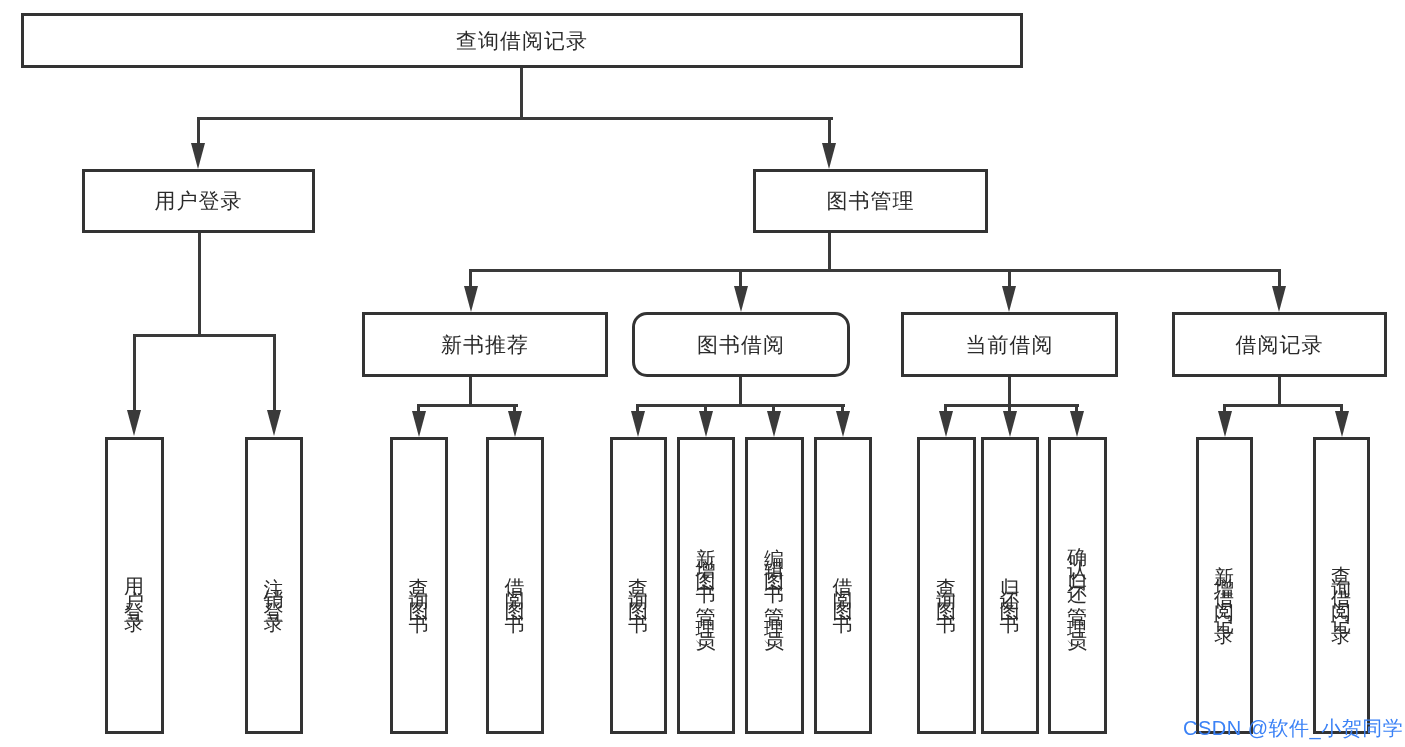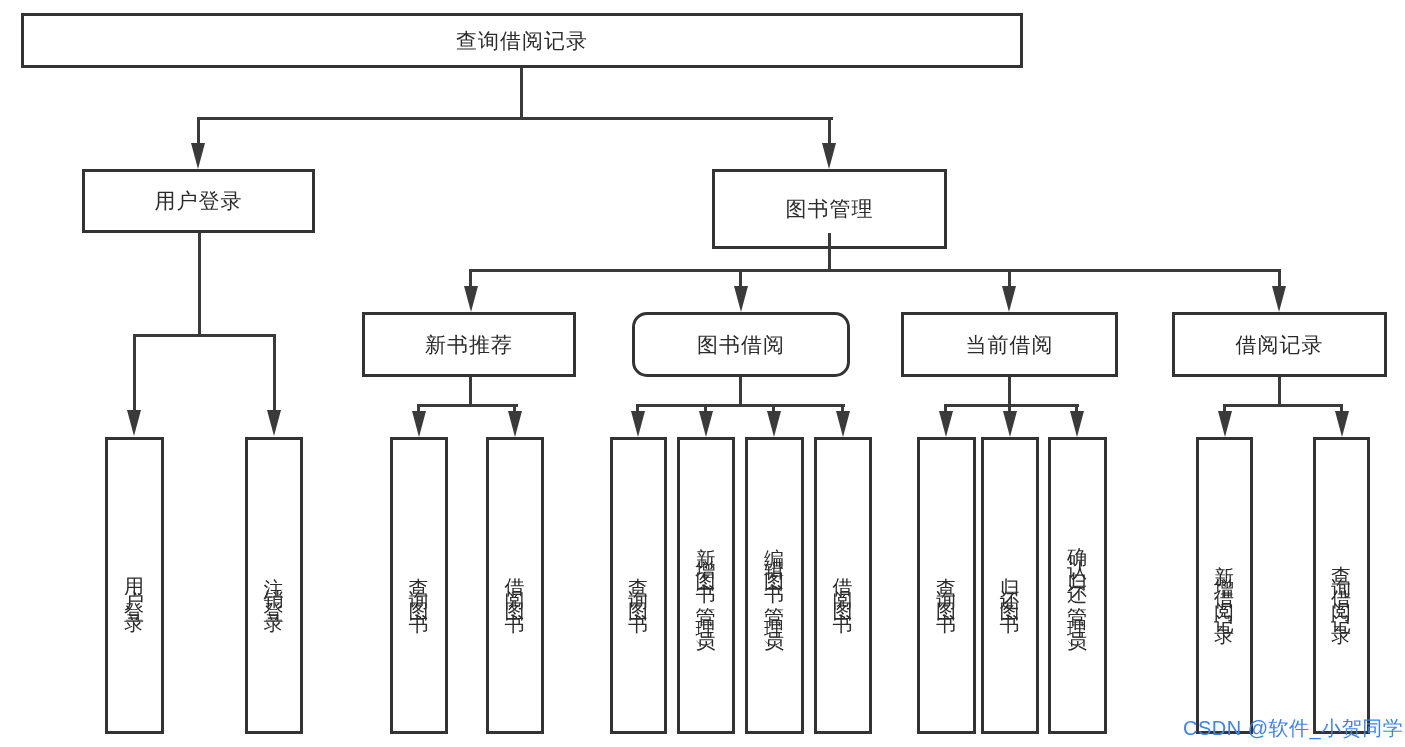--- a/index.html
+++ b/index.html
@@ -62,21 +62,21 @@
   <div class="vline" style="left:520px; top:68px; height:52px;"></div>
   <div class="hline" style="left:197px; top:117px; width:636px;"></div>
   <div class="vline" style="left:197px; top:119px; height:26px;"></div>
   <div class="arrow" style="left:191px; top:143px;"></div>
   <div class="vline" style="left:828px; top:119px; height:26px;"></div>
   <div class="arrow" style="left:822px; top:143px;"></div>
 
   <div class="hbox" style="left:82px; top:169px; width:233px; height:64px;">
     <span>用户登录</span>
   </div>
-  <div class="hbox" style="left:712px; top:169px; width:235px; height:80px;">
+  <div class="hbox" style="left:753px; top:169px; width:235px; height:64px;">
     <span>图书管理</span>
   </div>
 
   <div class="vline" style="left:198px; top:233px; height:103px;"></div>
   <div class="hline" style="left:133px; top:334px; width:143px;"></div>
   <div class="vline" style="left:133px; top:336px; height:76px;"></div>
   <div class="arrow" style="left:127px; top:410px;"></div>
   <div class="vline" style="left:273px; top:336px; height:76px;"></div>
   <div class="arrow" style="left:267px; top:410px;"></div>
 
@@ -84,21 +84,21 @@
   <div class="hline" style="left:469px; top:269px; width:812px;"></div>
   <div class="vline" style="left:469px; top:271px; height:17px;"></div>
   <div class="arrow" style="left:464px; top:286px;"></div>
   <div class="vline" style="left:739px; top:271px; height:17px;"></div>
   <div class="arrow" style="left:734px; top:286px;"></div>
   <div class="vline" style="left:1008px; top:271px; height:17px;"></div>
   <div class="arrow" style="left:1002px; top:286px;"></div>
   <div class="vline" style="left:1278px; top:271px; height:17px;"></div>
   <div class="arrow" style="left:1272px; top:286px;"></div>
 
-  <div class="hbox" style="left:362px; top:312px; width:214px; height:65px;">
+  <div class="hbox" style="left:362px; top:312px; width:246px; height:65px;">
     <span>新书推荐</span>
   </div>
   <div class="hbox" style="left:632px; top:312px; width:218px; height:65px;border-radius:15px;">
     <span>图书借阅</span>
   </div>
   <div class="hbox" style="left:901px; top:312px; width:217px; height:65px;">
     <span>当前借阅</span>
   </div>
   <div class="hbox" style="left:1172px; top:312px; width:215px; height:65px;">
     <span>借阅记录</span>

